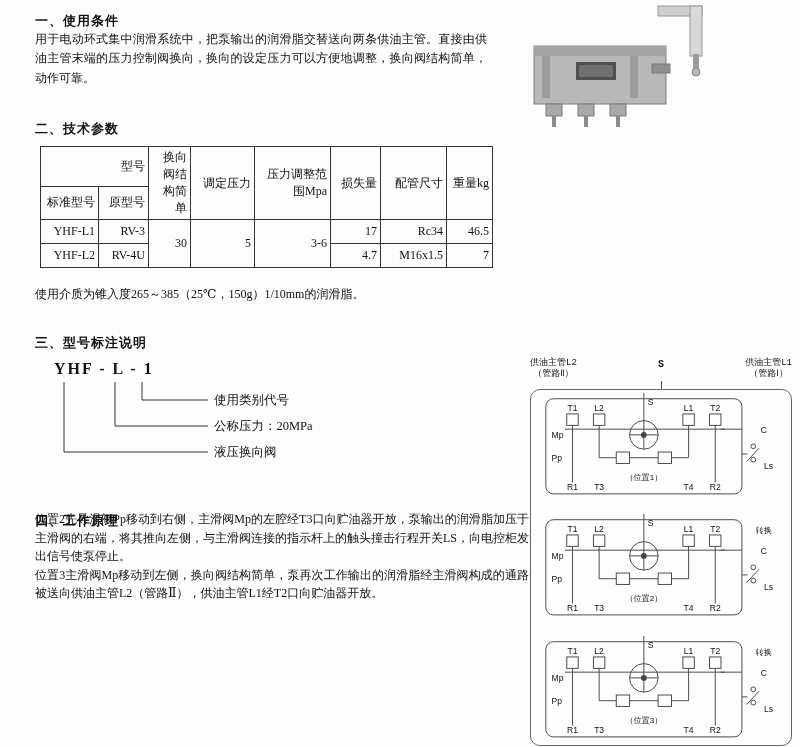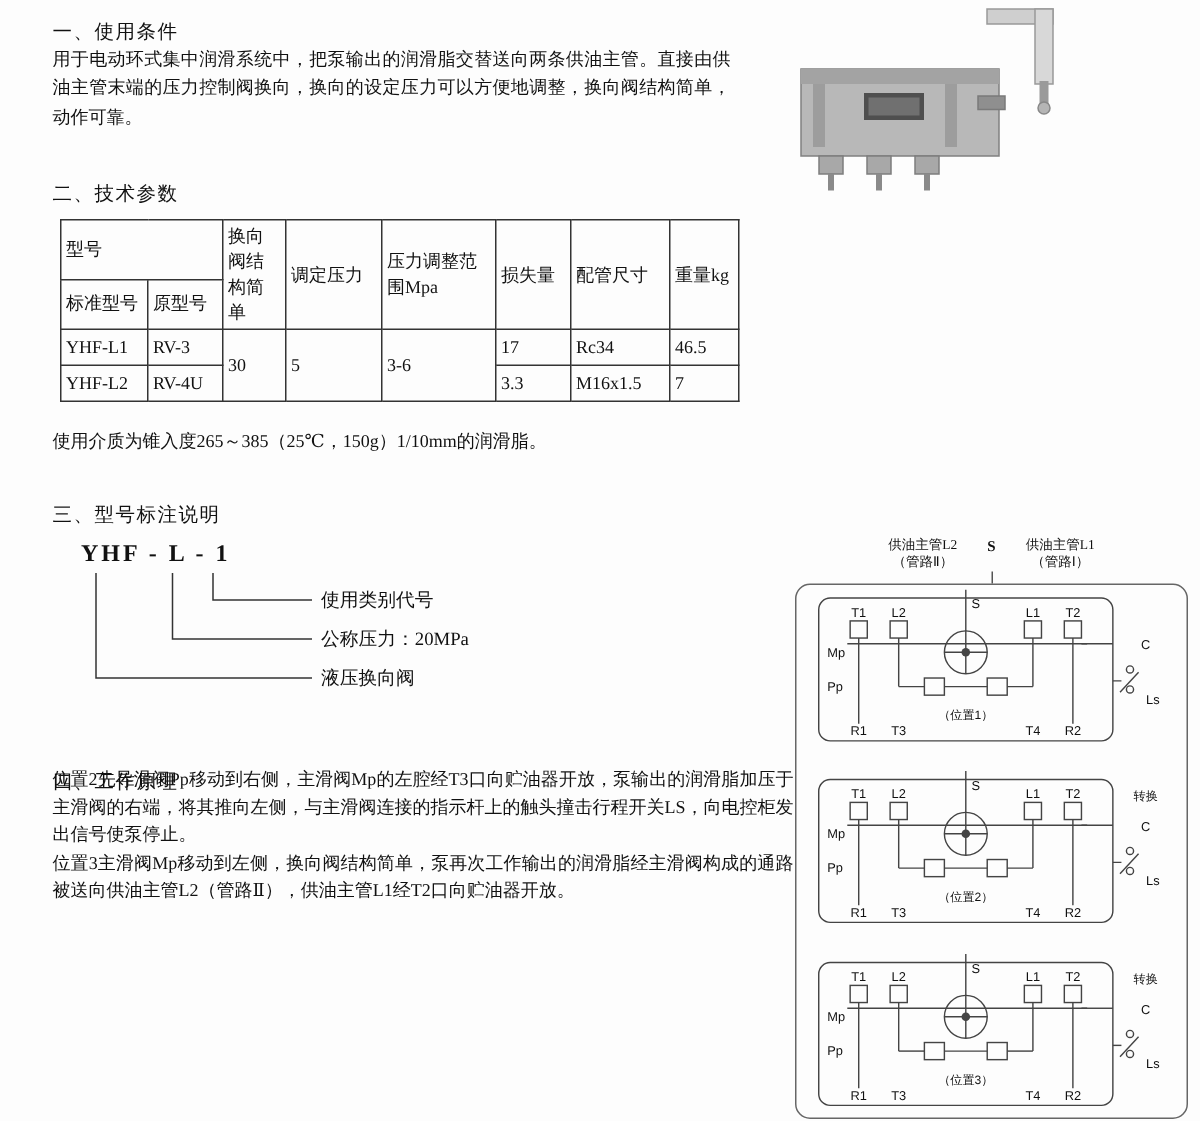--- a/index.html
+++ b/index.html
@@ -1,26 +1,26 @@
 <!DOCTYPE html>
 <html><head>
 <meta charset="utf-8">
 <style>
   *{margin:0;padding:0;box-sizing:border-box}
   html,body{background:#fdfdfd}
   body{
     width:800px;height:747px;position:relative;overflow:hidden;
     font-family:"Liberation Serif","DejaVu Serif",serif;color:#111;
   }
-  .heading{position:absolute;font-size:13px;font-weight:normal;letter-spacing:1px}
+  .heading{position:absolute;font-size:13px;font-weight:bold;letter-spacing:1px}
   .bodytext{position:absolute;font-size:12px;line-height:1.62;text-align:justify}
 
   
   table.spec{border-collapse:collapse;position:absolute;left:40px;top:146px;
-    font-size:12px;text-align:left;table-layout:fixed}
+    font-size:12px;text-align:right;table-layout:fixed}
   table.spec td{border:1px solid #333;padding:2px 3px;vertical-align:middle}
   tr.hrow1 td{height:36px}
   tr.hrow2 td{height:30px}
   tr.drow td{height:24px}
   .note{position:absolute;left:35px;top:286px;font-size:12px}
 
   
   .model-svg{position:absolute;left:38px;top:356px}
   .model-svg text{fill:#111}
   .code-t{font-size:16px;font-weight:bold;letter-spacing:2px}
@@ -30,23 +30,23 @@
   
   .principle{position:absolute;left:35px;top:510px;width:494px;
     font-size:12px;line-height:1.55;text-align:justify}
   .principle p{margin:0}
 
   
   .photo{position:absolute;left:512px;top:4px}
 
   
   .diagram{position:absolute;left:530px;top:358px;width:262px}
-  .dg-header{position:relative;display:flex;justify-content:center;gap:20px;
+  .dg-header{position:relative;display:flex;justify-content:space-between;gap:4px;
     align-items:flex-start;font-size:9px;line-height:1.25;text-align:center;
-    font-family:Liberation Serif, serif}
+    font-family:Liberation Mono, monospace}
   .dg-header .lbl span{display:block}
   .dg-s{font-size:10px;font-weight:bold;padding-top:1px}
   .dg-sline{position:absolute;left:50%;top:23px;width:1px;height:8px;background:#555}
   .dg-box{border:1px solid #666;border-radius:10px;margin-top:8px;
     padding:3px 11px;display:flex;flex-direction:column;gap:15px}
   svg.dg-unit{display:block;width:100%;height:auto}
   .sch{stroke:#444;fill:none;stroke-width:1}
   .schf{fill:#444;stroke:none}
   .dg-t{font-size:9px;fill:#111;font-family:"Liberation Sans","DejaVu Sans",sans-serif}
   .dg-tc{text-anchor:middle}
@@ -117,21 +117,21 @@
     <td rowspan="2">30</td>
     <td rowspan="2">5</td>
     <td rowspan="2">3-6</td>
     <td>17</td>
     <td>Rc34</td>
     <td>46.5</td>
   </tr>
   <tr class="drow">
     <td>YHF-L2</td>
     <td>RV-4U</td>
-    <td>3.3</td>
+    <td>4.7</td>
     <td>M16x1.5</td>
     <td>7</td>
   </tr>
 </tbody>
   </table>
 
 <div class="note">使用介质为锥入度265～385（25℃，150g）1/10mm的润滑脂。</div>
 
 <div class="heading" style="left:35px;top:334px">三、型号标注说明</div>
 

